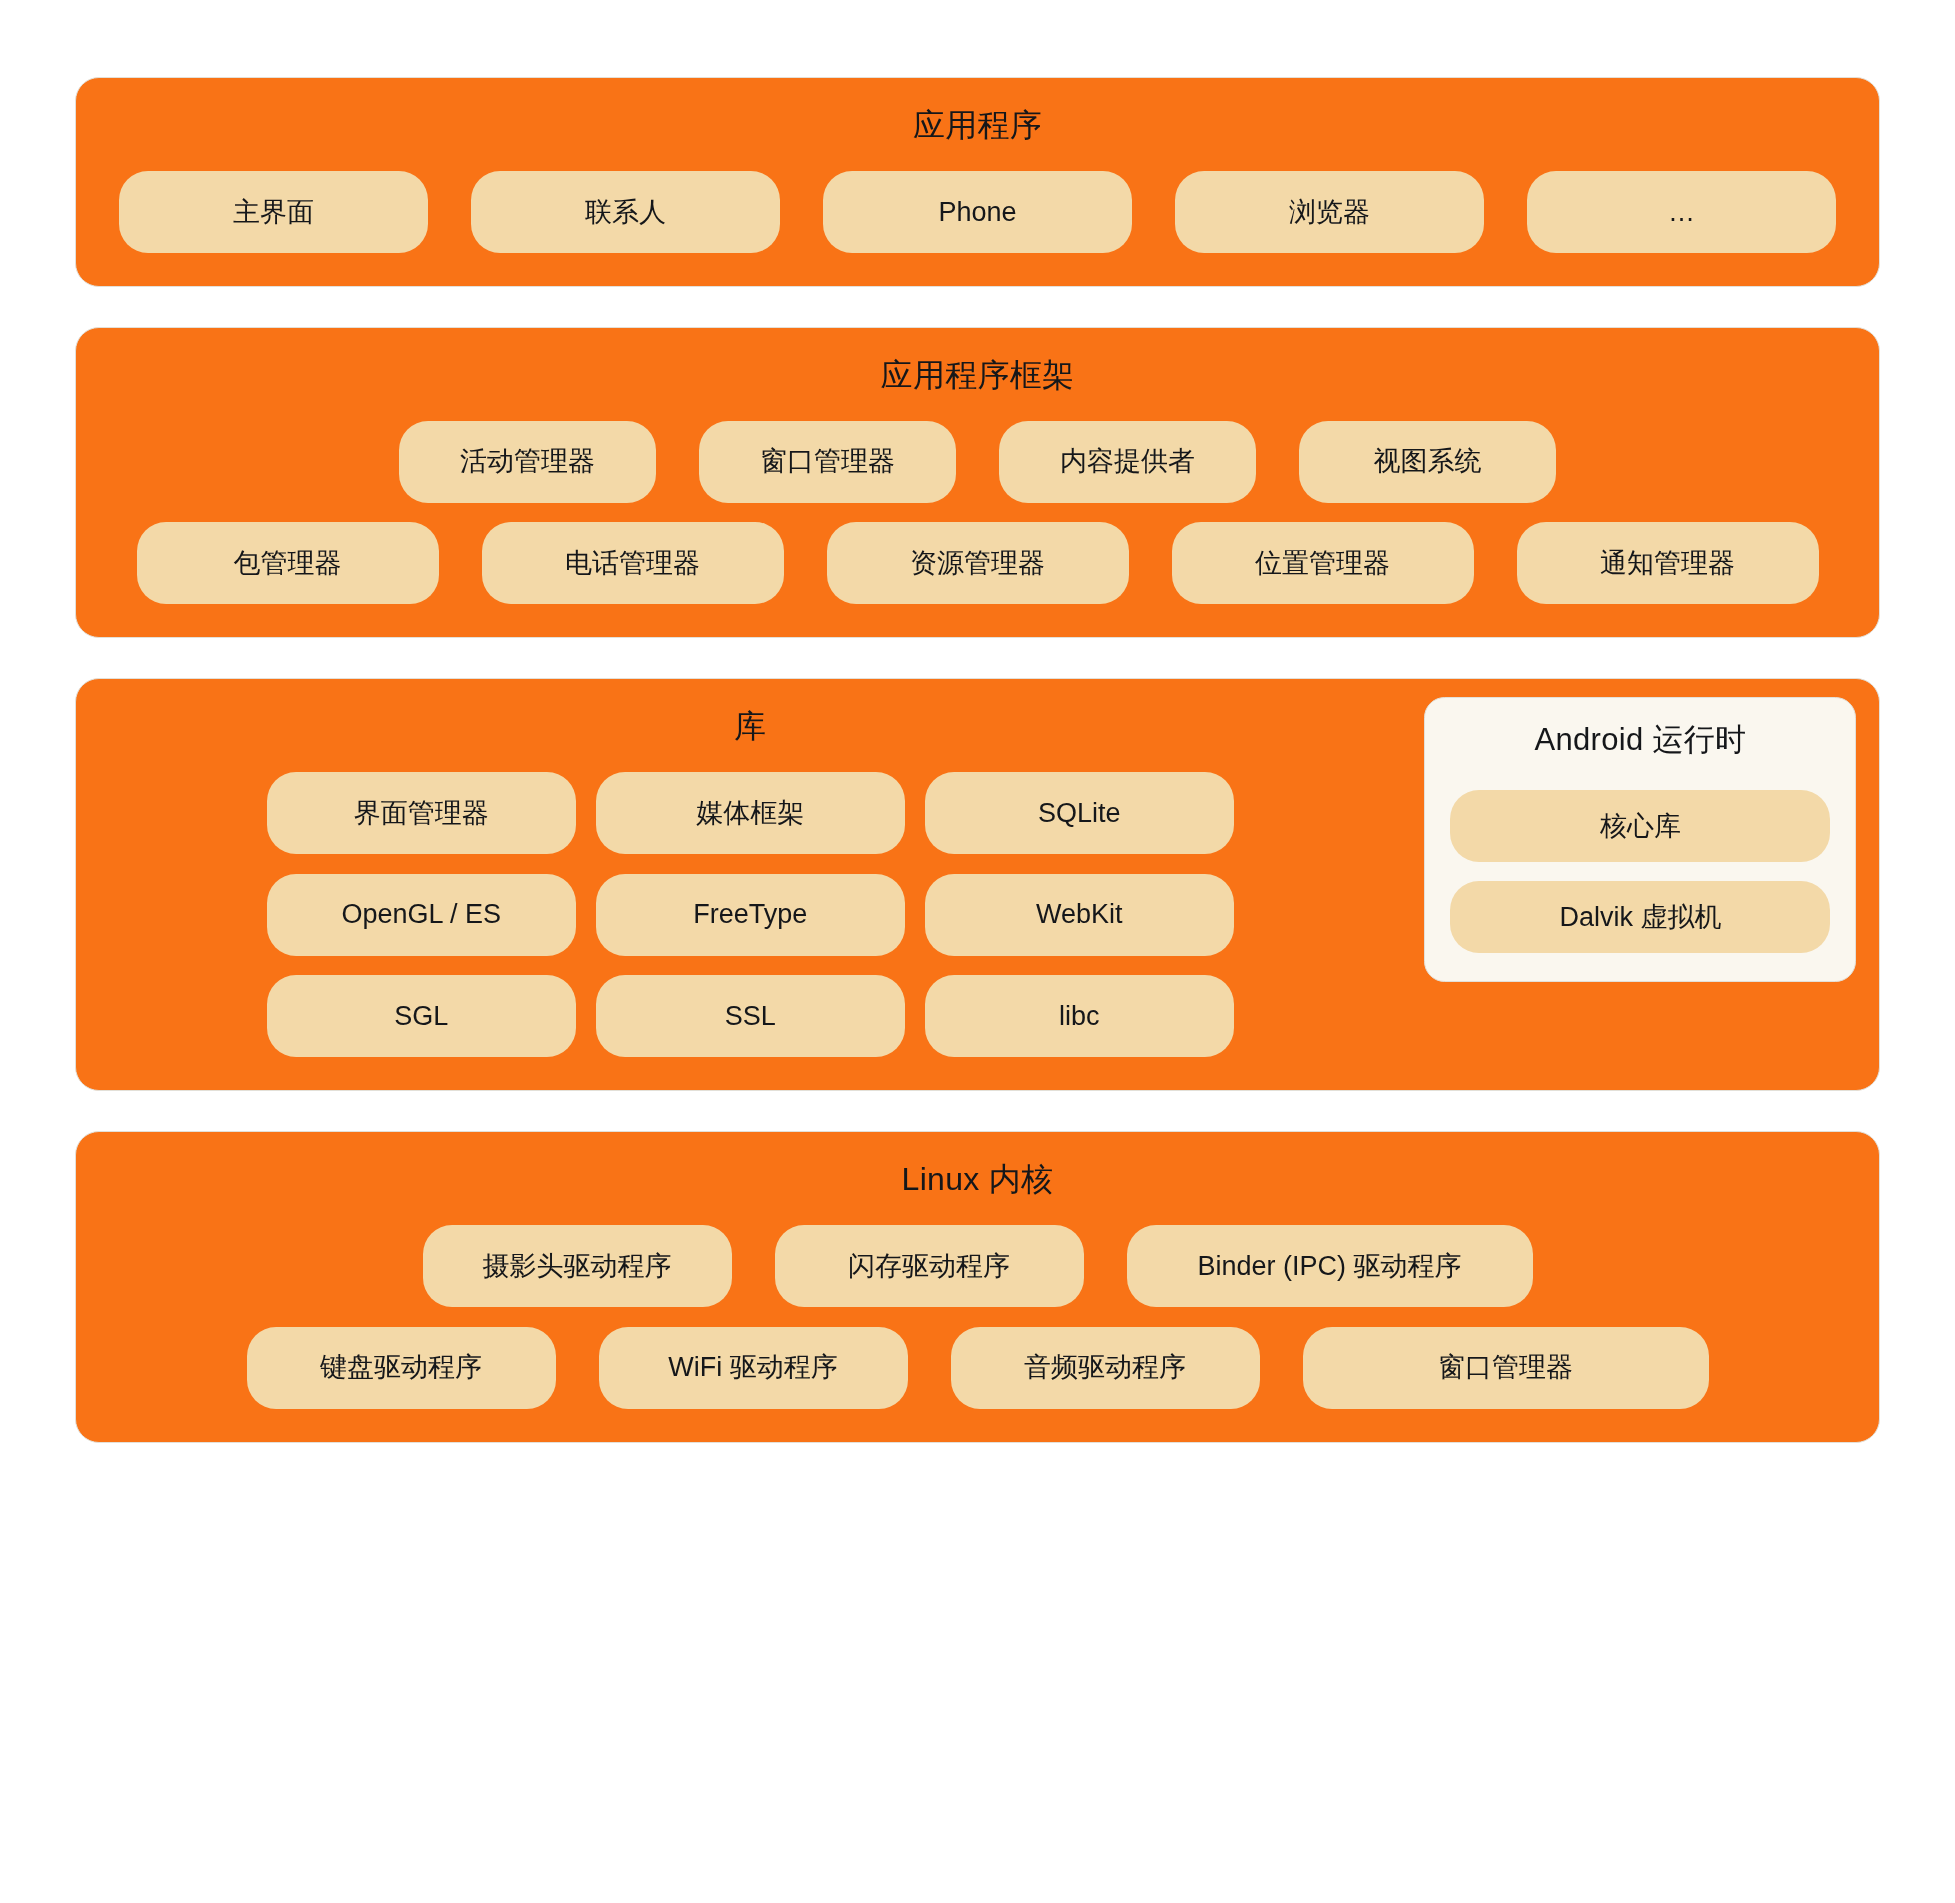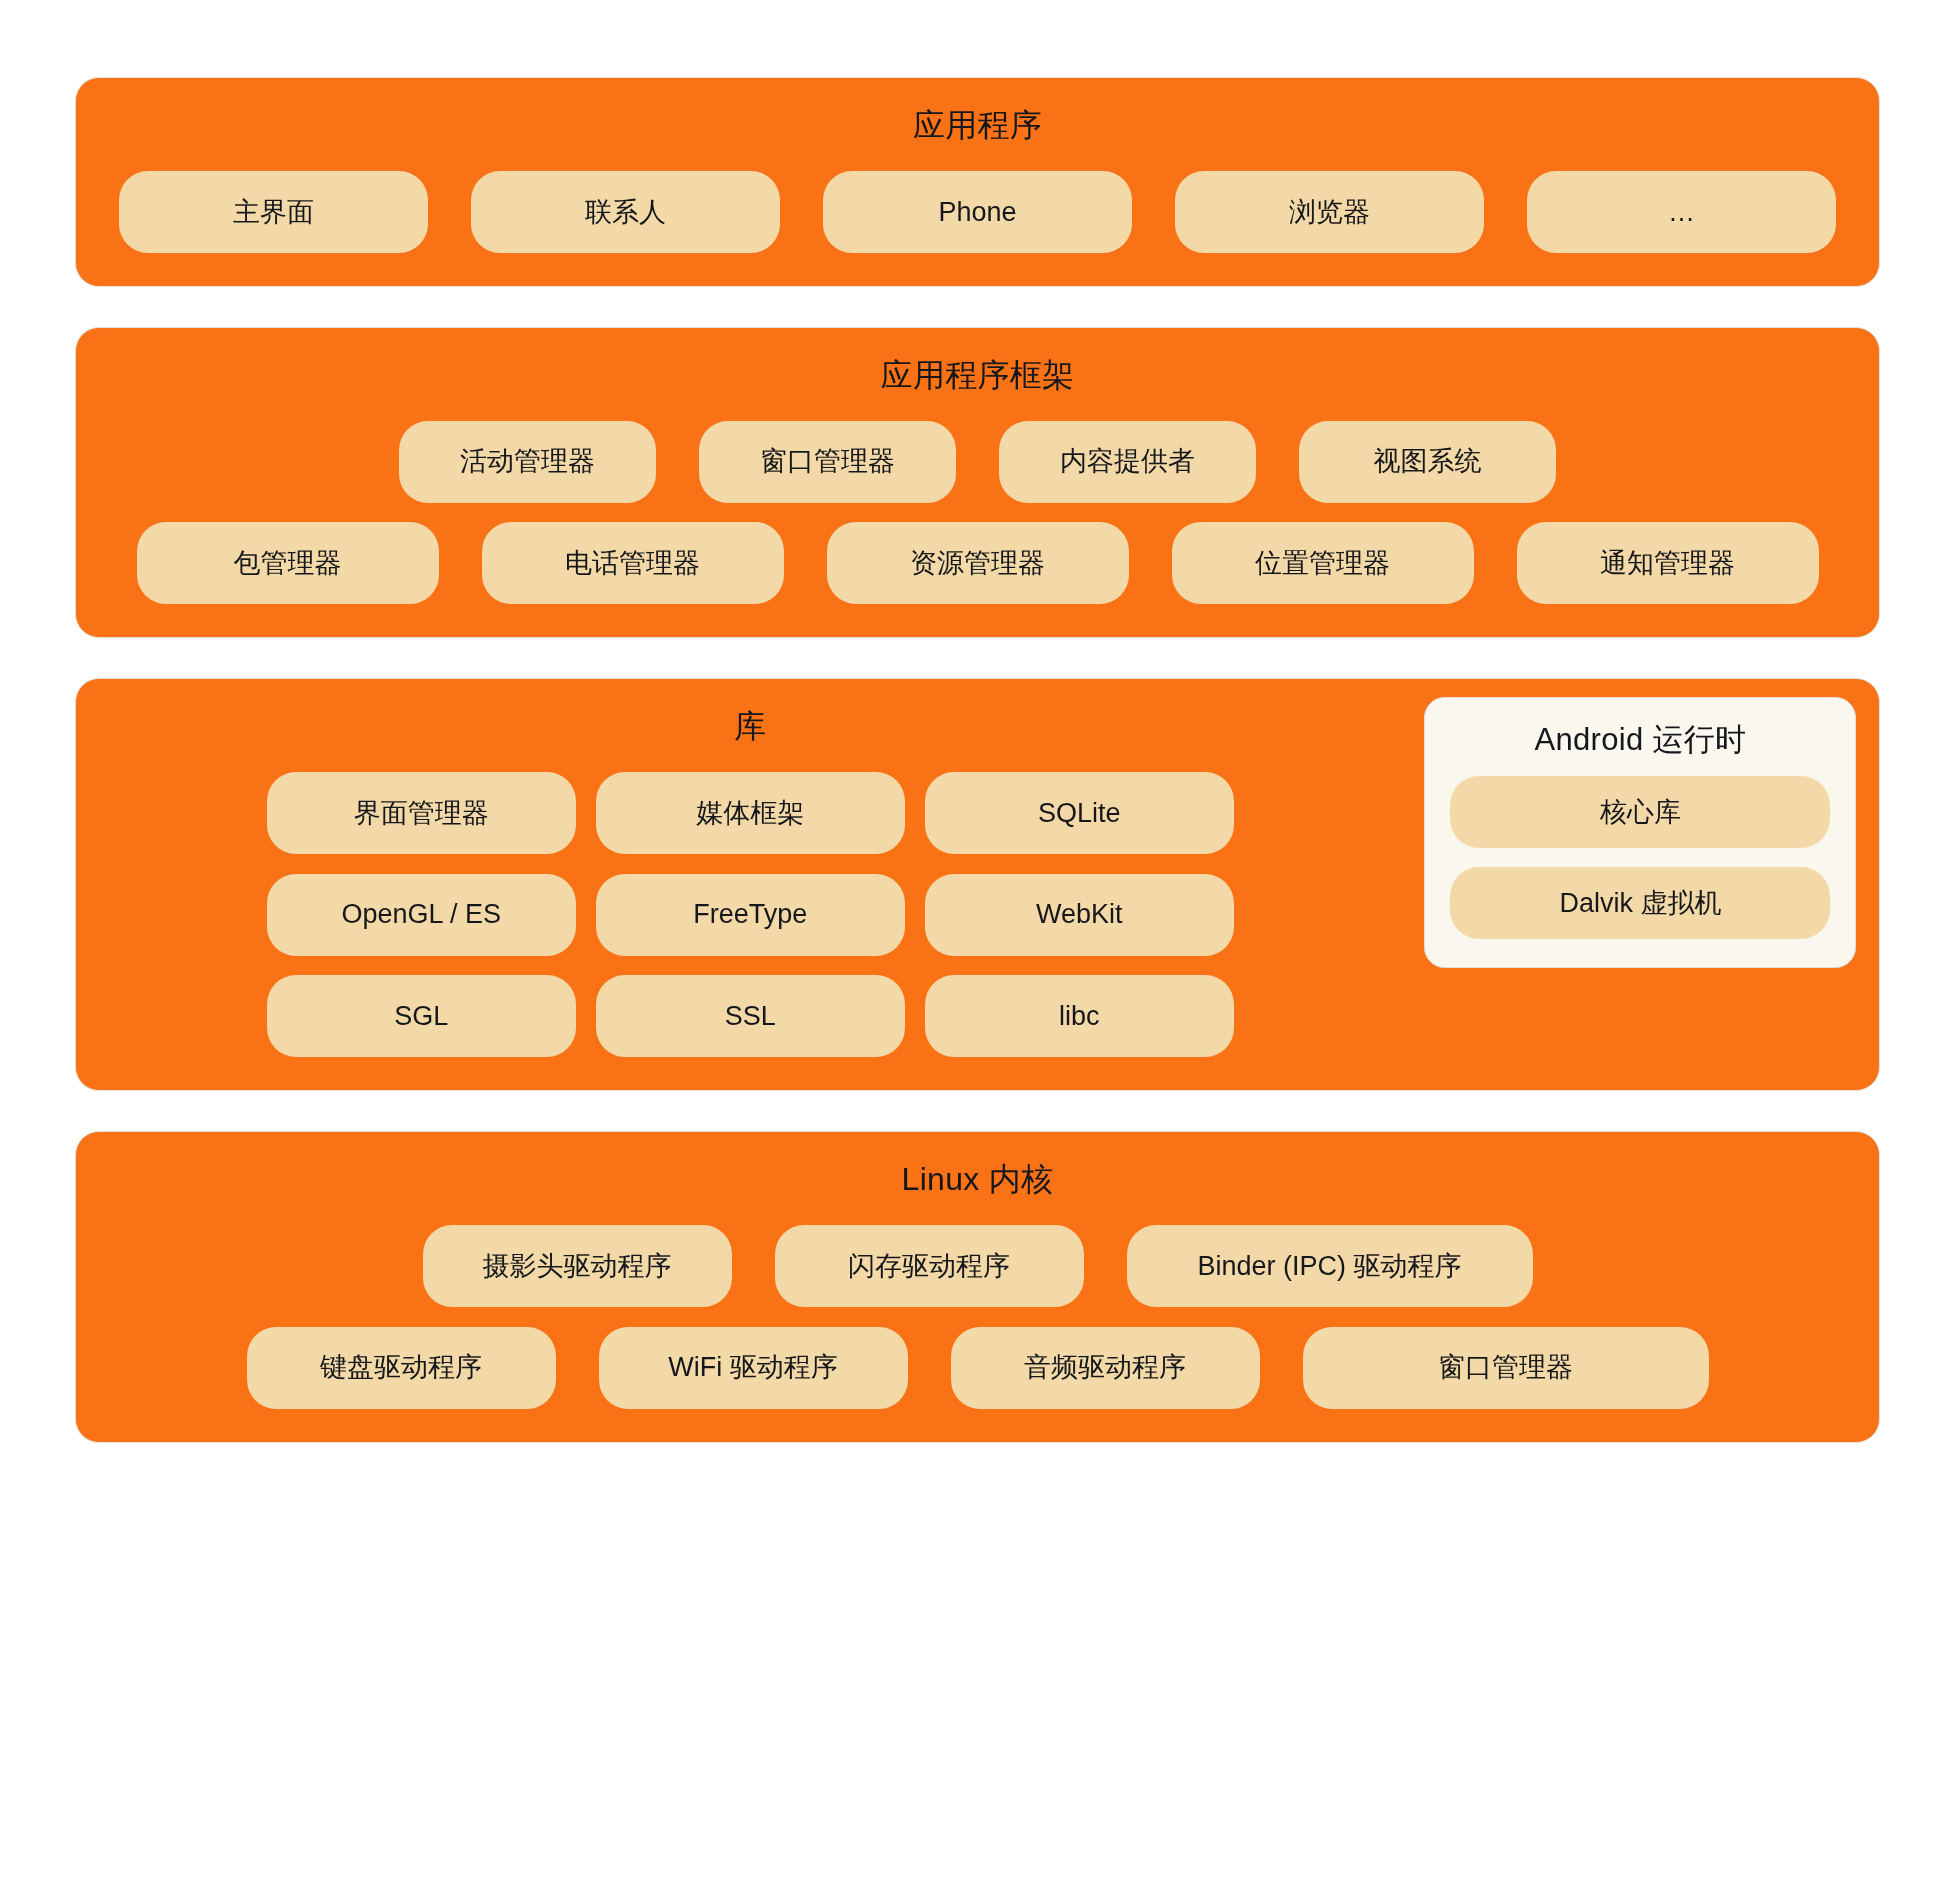--- a/index.html
+++ b/index.html
@@ -98,21 +98,21 @@
     margin: 17.5px 22.6px auto 0;
     background: #faf7ef;
     border: 1.5px solid #e3e0d8;
     border-radius: 20.6px;
     box-sizing: border-box;
     padding: 24px 25px 28px 25px;
     align-self: flex-start;
   }
   .runtime-panel .layer-title {
     font-size: 31px;
-    margin-bottom: 19px;
+    margin-bottom: 33px;
   }
   .runtime-panel .cell {
     width: 100%;
     height: 72px;
   }
   .runtime-panel .row + .row { margin-top: 18.5px; justify-content: center; }
 
   
   .kernel-row .cell { width: 309px; }
   .kernel-row .cell.wide { width: 406px; }

